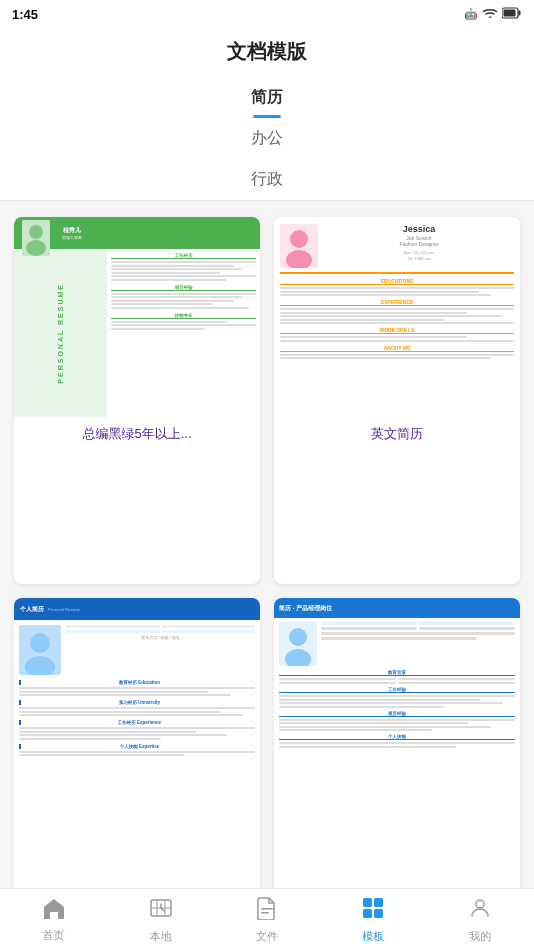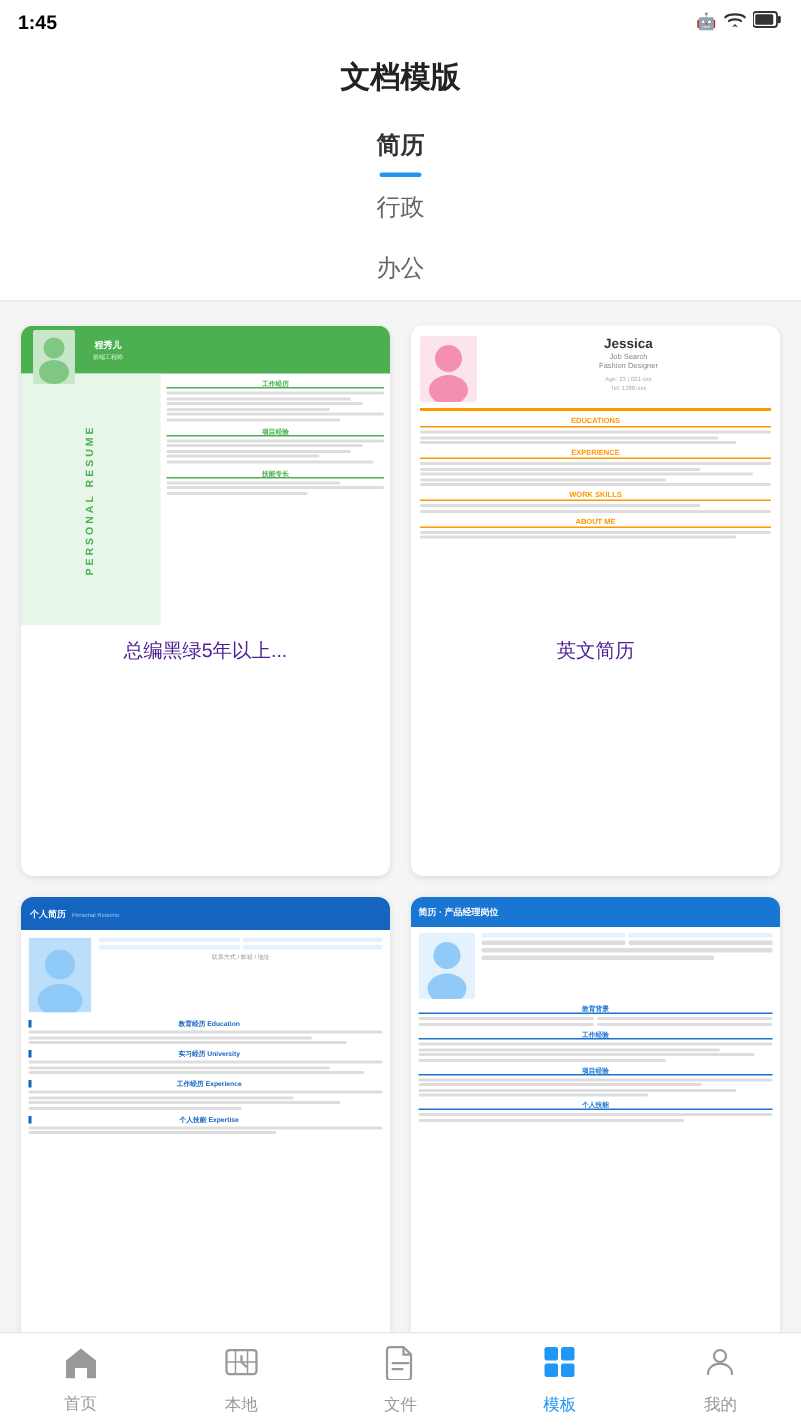--- a/index.html
+++ b/index.html
@@ -169,22 +169,22 @@
     </span>
   </div>
 </div>
 
 <div class="page-title-bar">
   <h1>文档模版</h1>
 </div>
 
 <div class="tab-bar">
   <div class="tab-item active">简历</div>
+  <div class="tab-item">办公</div>
   <div class="tab-item">行政</div>
-  <div class="tab-item">办公</div>
 </div>
 
 <div class="content-area">
 
   <div class="template-card">
     <div class="template-preview">
       <div style="width:100%;height:100%;background:#fff;padding:0;overflow:hidden;">
 
         <div style="width:100%;height:100%;display:flex;flex-direction:column;">
           <div style="background:#4CAF50;height:32px;display:flex;align-items:center;padding:0 8px;position:relative;">

